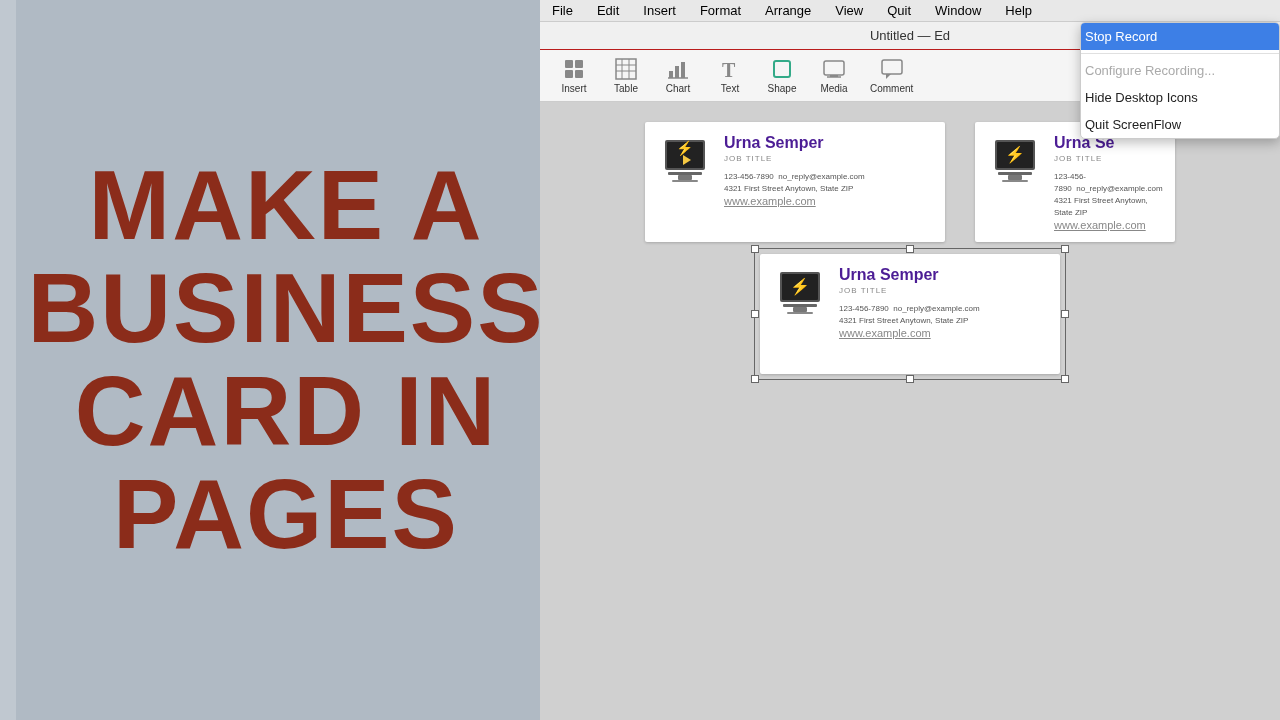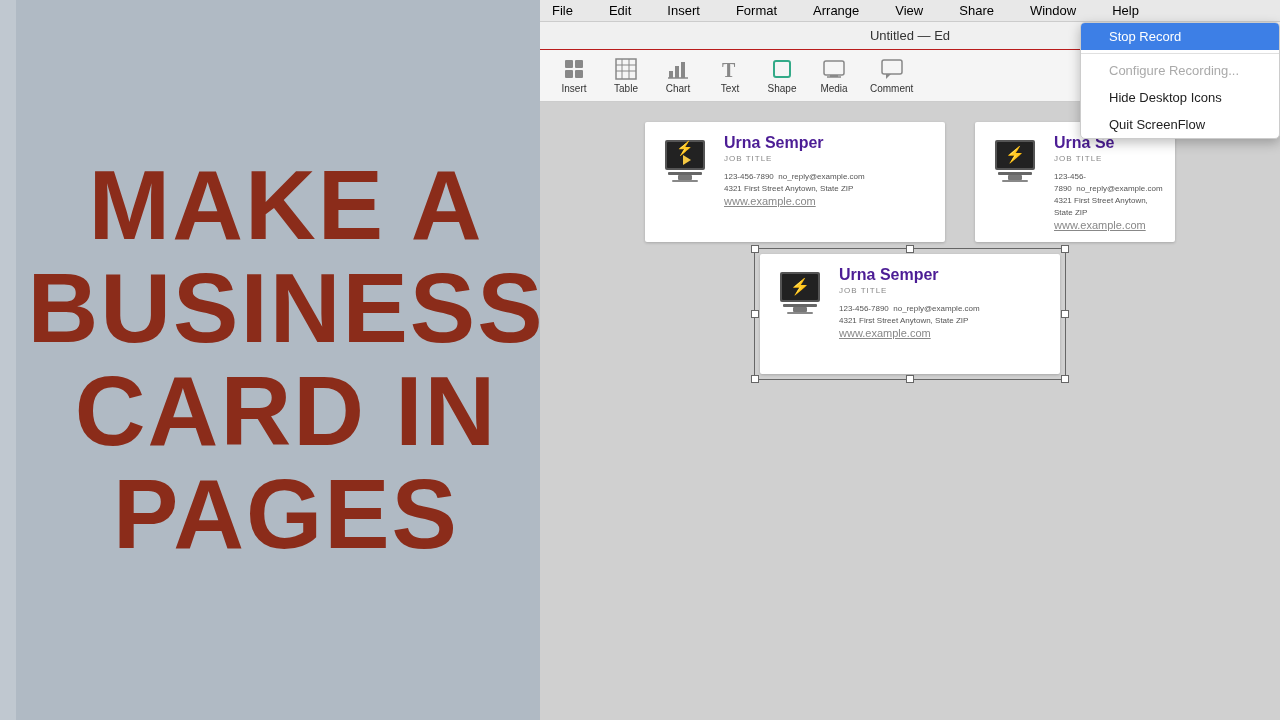--- a/index.html
+++ b/index.html
@@ -40,21 +40,21 @@
     
     #menu-bar {
       background: #e8e8e8;
       height: 22px;
       display: flex;
       align-items: center;
       padding: 0 8px;
       border-bottom: 1px solid #ccc;
       font-size: 13px;
       color: #000;
-      gap: 28px;
+      gap: 16px;
       flex-shrink: 0;
     }
     .menu-item {
       cursor: pointer;
       padding: 0 4px;
     }
 
     
     #title-bar {
       background: #f0f0f0;
@@ -201,21 +201,21 @@
       width: 200px;
       background: white;
       border: 1px solid #ccc;
       border-radius: 5px;
       box-shadow: 0 4px 12px rgba(0,0,0,0.25);
       z-index: 1000;
       overflow: hidden;
       font-size: 13px;
     }
     .dropdown-item {
-      padding: 6px 28px;
+      padding: 6px 4px;
       cursor: pointer;
       color: #222;
     }
     .dropdown-item.highlighted {
       background: #3d7fe6;
       color: white;
     }
     .dropdown-divider {
       height: 1px;
       background: #e0e0e0;
@@ -245,21 +245,21 @@
 
 <div id="right-panel">
 
   <div id="menu-bar">
     <span class="menu-item">File</span>
     <span class="menu-item">Edit</span>
     <span class="menu-item">Insert</span>
     <span class="menu-item">Format</span>
     <span class="menu-item">Arrange</span>
     <span class="menu-item">View</span>
-    <span class="menu-item">Share</span>
+    <span class="menu-item">Quit</span>
     <span class="menu-item">Window</span>
     <span class="menu-item">Help</span>
   </div>
 
   <div id="title-bar">
     <span class="title-window">Untitled — Ed</span>
     <span id="record-time">Record Time: 4 mins 44</span>
   </div>
 
   <div id="toolbar">

